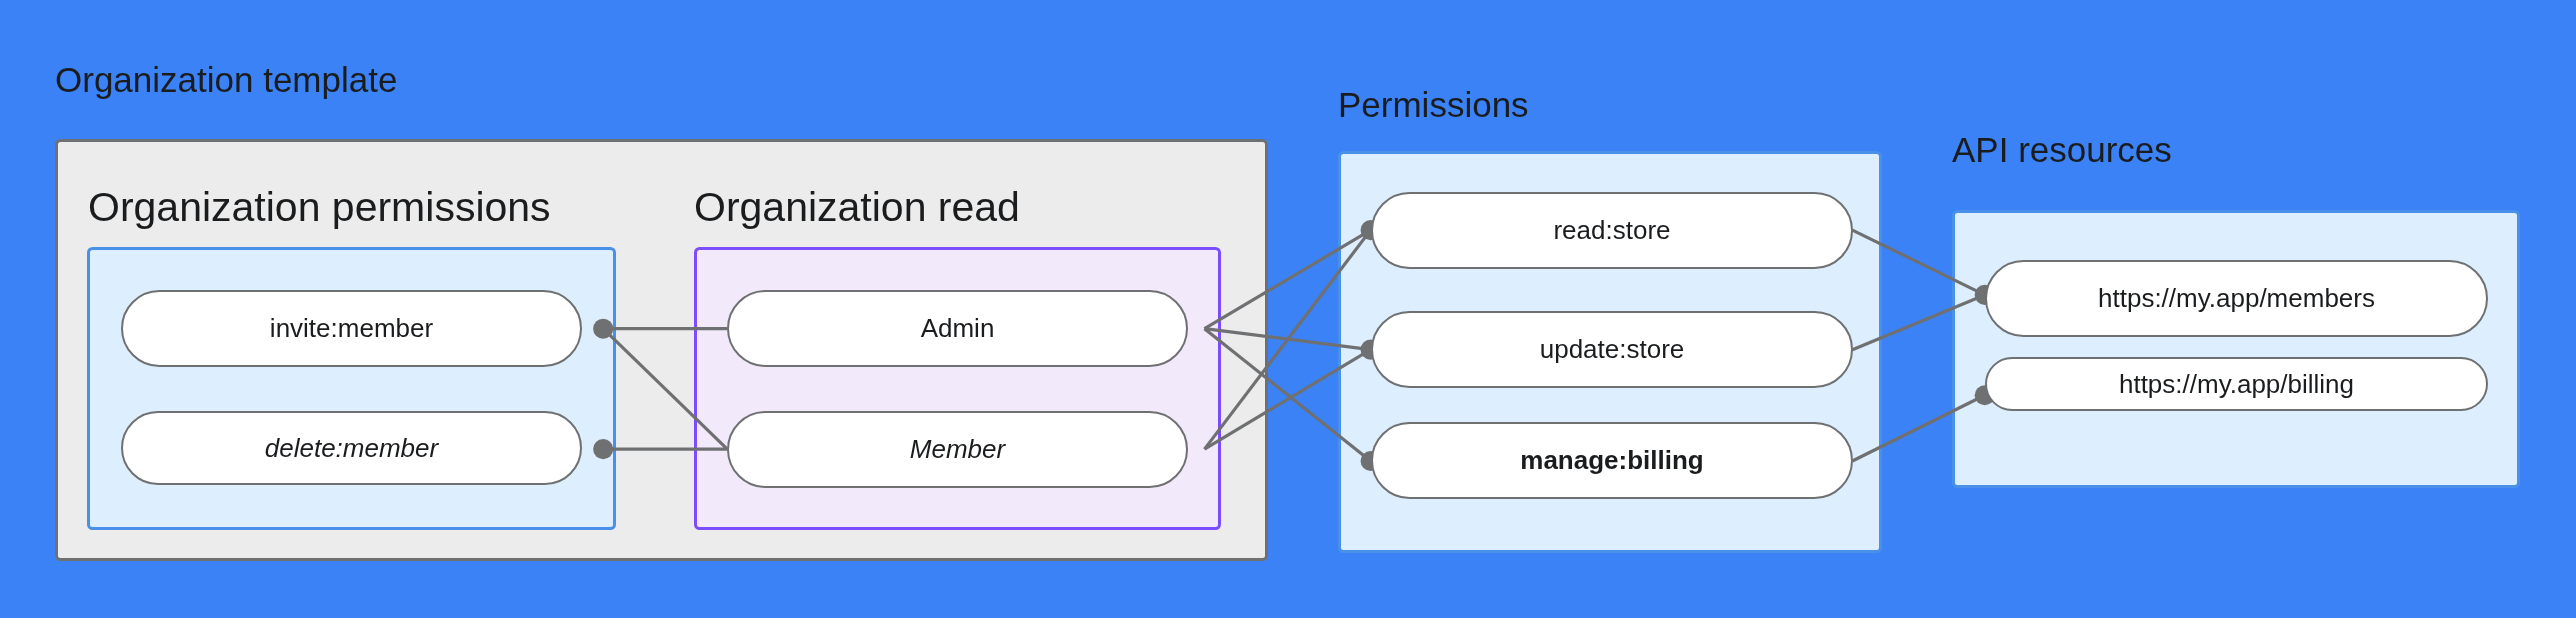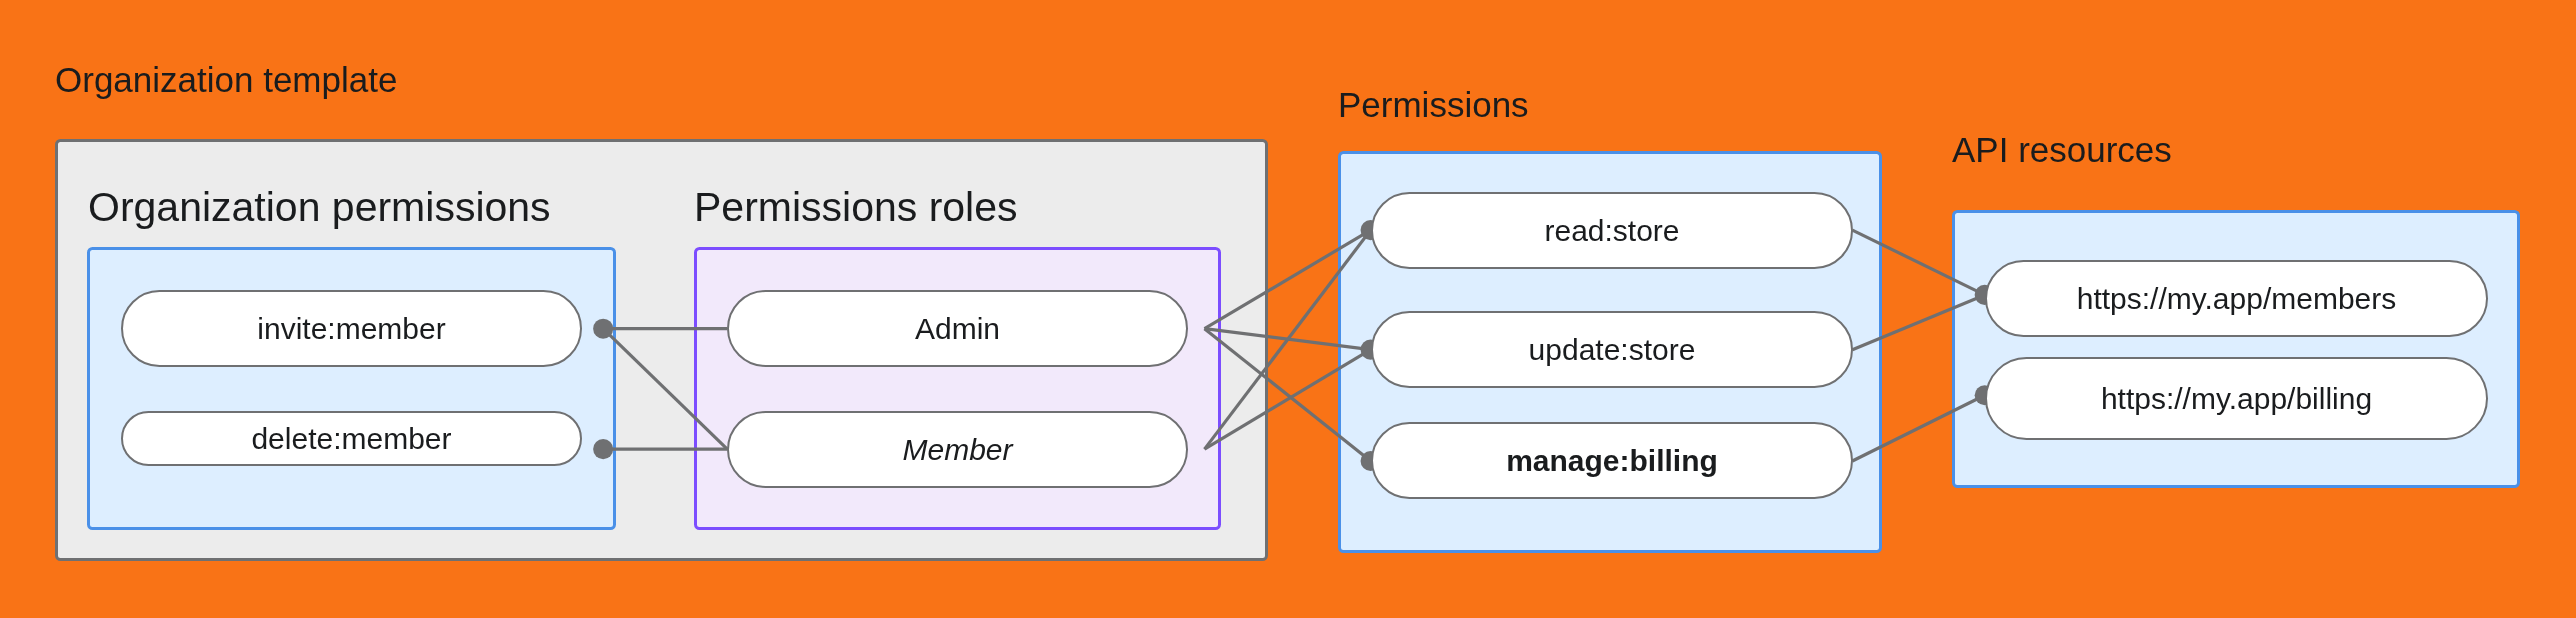--- a/index.html
+++ b/index.html
@@ -8,21 +8,21 @@
     background: #f6f7f7;
   }
   body {
     font-family: "Liberation Sans", sans-serif;
     -webkit-font-smoothing: antialiased;
   }
   #stage {
     position: relative;
     width: 2576px;
     height: 619px;
-    background: #f97316;
+    background: #3b82f6;
     overflow: hidden;
   }
 
   
   .section-title {
     position: absolute;
     font-size: 35px;
     line-height: 1;
     color: #1a1c1e;
     white-space: nowrap;
@@ -101,39 +101,39 @@
   
   .pill {
     position: absolute;
     box-sizing: border-box;
     background: #ffffff;
     border: 2.7px solid #6f7072;
     border-radius: 912px;
     display: flex;
     align-items: center;
     justify-content: center;
-    font-size: 30px;
+    font-size: 26px;
     color: #1a1c1e;
     white-space: nowrap;
     z-index: 4;
   }
 
   
   #pill-invite-member { left: 121px; top: 290px; width: 461px; height: 77px; }
-  #pill-delete-member { left: 121px; top: 411px; width: 461px; height: 55px; }
+  #pill-delete-member { left: 121px; top: 411px; width: 461px; height: 74px; font-style: italic; }
   
   #pill-admin  { left: 727px; top: 290px; width: 461px; height: 77px; }
   #pill-member { left: 727px; top: 411px; width: 461px; height: 77px; font-style: italic; }
   
   #pill-read-store     { left: 1371px; top: 192px; width: 482px; height: 77px; }
   #pill-update-store   { left: 1371px; top: 311px; width: 482px; height: 77px; }
   #pill-manage-billing { left: 1371px; top: 422px; width: 482px; height: 77px; font-weight: bold; }
   
   #pill-members-url { left: 1985px; top: 260px; width: 503px; height: 77px; }
-  #pill-billing-url { left: 1985px; top: 357px; width: 503px; height: 83px; }
+  #pill-billing-url { left: 1985px; top: 357px; width: 503px; height: 54px; }
 
   
   #edges {
     position: absolute;
     left: 0; top: 0;
     width: 2576px;
     height: 619px;
     z-index: 3;
     pointer-events: none;
   }
@@ -154,21 +154,21 @@
   <div class="section-title" id="title-org-template">Organization template</div>
 
   <div class="section-title" id="title-permissions">Permissions</div>
 
   <div class="section-title" id="title-api">API resources</div>
 
   <div class="group-box" id="box-org-template"></div>
 
   <div class="subgroup-title" id="title-org-permissions">Organization permissions</div>
 
-  <div class="subgroup-title" id="title-org-roles">Permissions roles</div>
+  <div class="subgroup-title" id="title-org-roles">Organization read</div>
 
   <div class="group-box" id="box-org-permissions"></div>
 
   <div class="group-box" id="box-org-roles"></div>
 
   <div class="group-box" id="box-permissions"></div>
 
   <div class="group-box" id="box-api-resources"></div>
 
   <svg id="edges" viewBox="0 0 2823 678" xmlns="http://www.w3.org/2000/svg">

